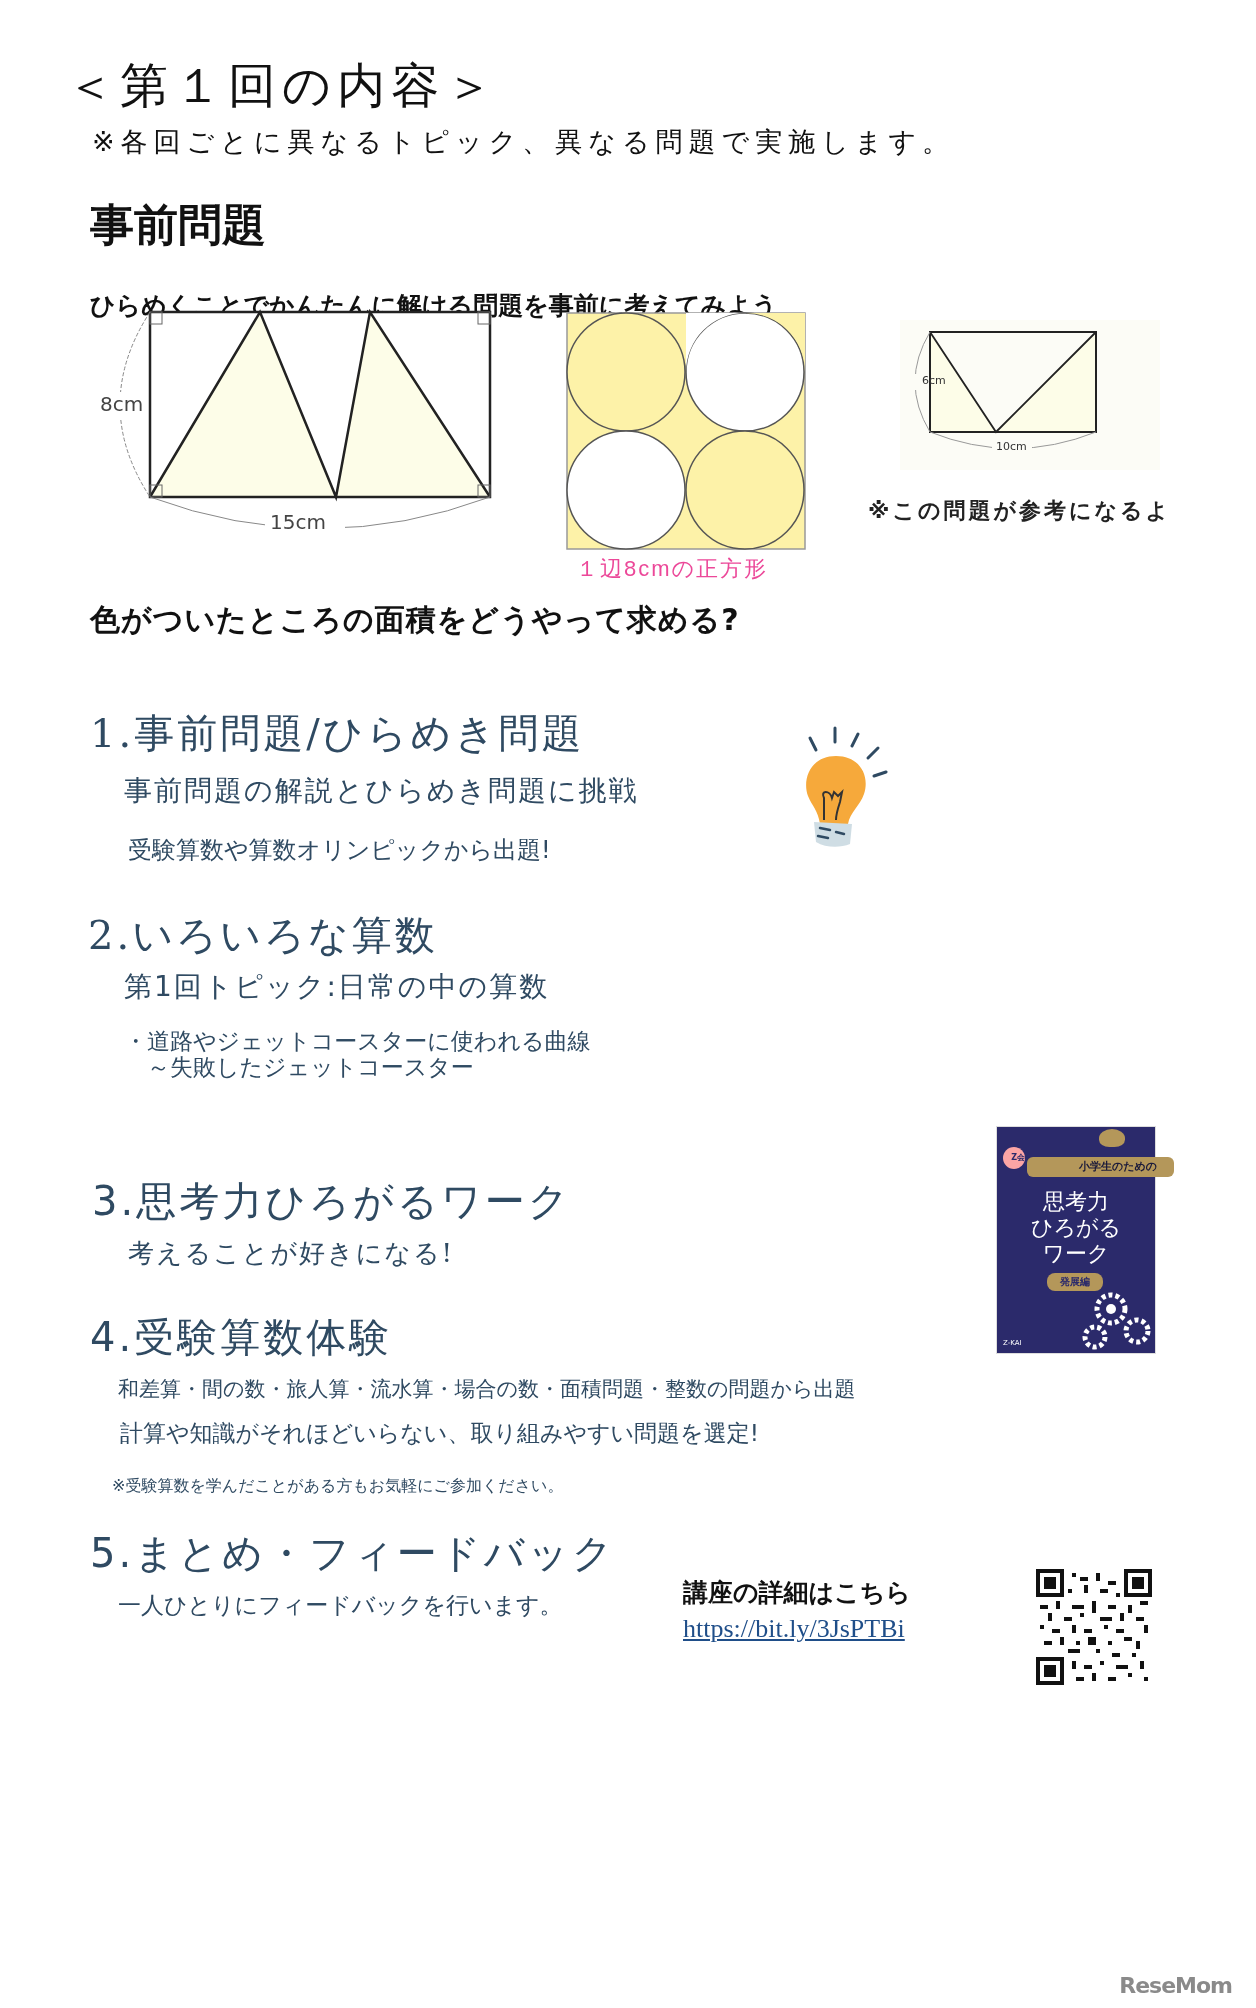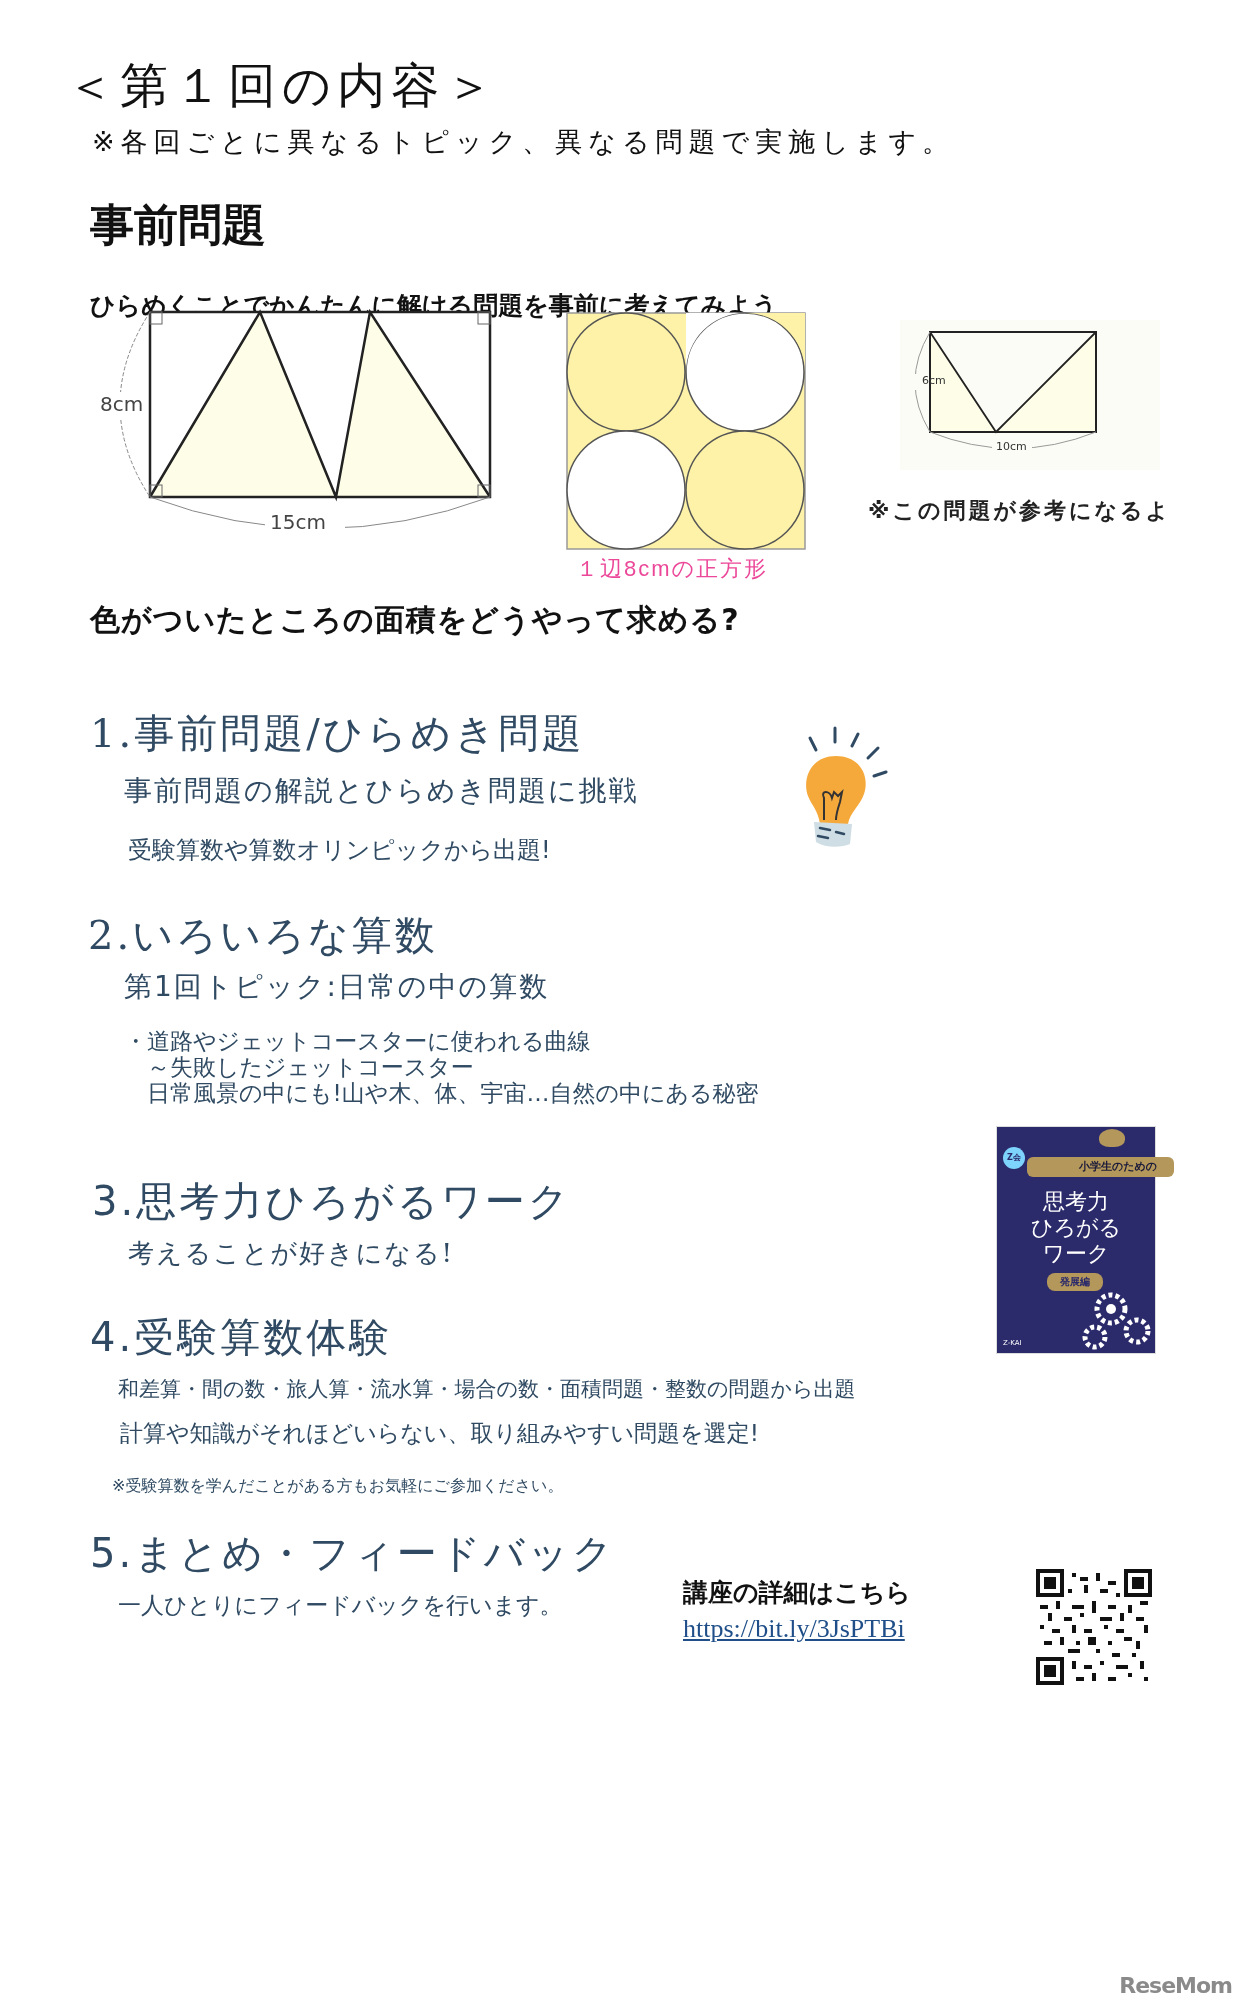--- a/index.html
+++ b/index.html
@@ -11,21 +11,21 @@
   .prehead { left:90px; top:196px; font-size:44px; font-weight:bold; font-family:"DejaVu Sans", sans-serif; }
   .presub { left:90px; top:245px; font-size:25px; font-weight:bold; font-family:"DejaVu Sans", sans-serif;margin-top:44px; }
   .caption { font-size:22px; font-family:Liberation Sans, sans-serif; color:#ec4899; letter-spacing:2px; }
   .question { left:90px; top:600px; font-size:30px; font-family:"DejaVu Sans", sans-serif; font-weight:bold; letter-spacing:1px; }
   .sec-h { font-size:40px; color:#2f4a62; font-family:"DejaVu Serif", serif; letter-spacing:3px; }
   .sec-sub { font-size:28px; color:#2f4a62; letter-spacing:2px; }
   .sec-small { font-size:23px; color:#2f4a62; font-family:"DejaVu Sans", sans-serif; }
   .line { display:block; line-height:26px; white-space:pre; }
   .link { color:#1f4e89; text-decoration:underline; font-size:26px; font-family:"Liberation Serif", serif; }
   .book { left:996px; top:1126px; width:160px; height:228px; background:#2b2a6b; border:1px solid #ddd; box-sizing:border-box; color:#fff; font-family:"DejaVu Sans", sans-serif; text-align:center; }
-  .book .pub { position:absolute; left:6px; top:20px; width:22px; height:22px; border-radius:50%; background:#7dd3fc; color:#2b2a6b; font-size:8px; line-height:22px; font-weight:bold; }
+  .book .pub { position:absolute; left:6px; top:20px; width:22px; height:22px; border-radius:50%; background:#fca5a5; color:#2b2a6b; font-size:8px; line-height:22px; font-weight:bold;text-align:right; }
   .book .tag { position:absolute; left:30px; top:30px; width:112px; height:20px; background:#b4975a; color:#1a1a3a; font-size:11px; line-height:20px; border-radius:6px; font-weight:bold;padding-left:35px; }
   .book .tree { position:absolute; left:102px; top:2px; width:26px; height:18px; background:#b4975a; border-radius:50% 50% 40% 40%; }
   .book .t1 { position:absolute; left:0; top:62px; width:100%; font-size:22px; font-weight:normal; line-height:26px; }
   .book .ed { position:absolute; left:50px; top:146px; width:56px; height:18px; background:#b4975a; color:#2b2a6b; font-size:10px; line-height:18px; border-radius:8px; font-weight:bold; }
   .book .zlogo { position:absolute; left:6px; bottom:6px; font-size:7px; }
   .qr { left:1036px; top:1569px; width:116px; height:116px; }
   .watermark { right:24px; bottom:10px; font-size:22px; font-weight:bold; color:#8a8a8a; font-family:"DejaVu Sans", sans-serif; letter-spacing:-1px; }
 </style>
 </head>
 <body>
@@ -108,21 +108,20 @@
       <line x1="38" y1="116" x2="48" y2="118"></line>
     </g>
   </svg>
 </div>
 
 <div class="abs sec-h" style="left:88px;top:908px;">2.いろいろな算数</div>
 <div class="abs sec-sub" style="left:124px;top:968px;font-family:'DejaVu Sans',sans-serif;">第1回トピック:日常の中の算数</div>
 <div class="abs sec-small" style="left:124px;top:1028px;">
   <span class="line">・道路やジェットコースターに使われる曲線</span>
   <span class="line">　～失敗したジェットコースター</span>
-  <span class="line">　日常風景の中にも!山や木、体、宇宙…自然の中にある秘密</span>
 </div>
 
 <div class="abs sec-h" style="left:92px;top:1174px;font-family:'DejaVu Sans',sans-serif;">3.思考力ひろがるワーク</div>
 <div class="abs sec-sub" style="left:128px;top:1236px;font-size:26px;">考えることが好きになる!</div>
 
 <div class="abs book">
   <div class="tree"></div>
   <div class="pub">Z会</div>
   <div class="tag">小学生のための</div>
   <div class="t1">

